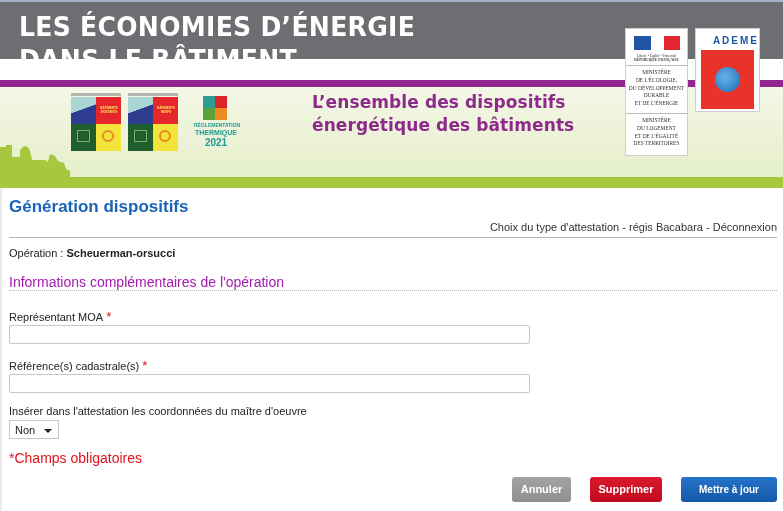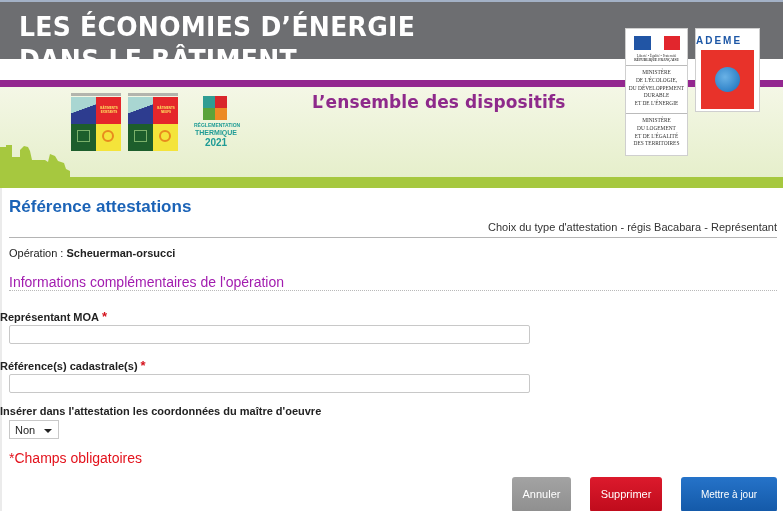--- a/index.html
+++ b/index.html
@@ -40,49 +40,49 @@
   .ministry { position: absolute; left: 625px; top: 28px; width: 63px; height: 128px; background: #fff; border: 1px solid #cfcfcf; }
   .min-flag { position: absolute; left: 8px; top: 7px; width: 46px; height: 14px; }
   .min-flag .blue { position: absolute; left: 0; top: 0; width: 17px; height: 14px; background: #2155a5; }
   .min-flag .red { position: absolute; left: 30px; top: 0; width: 16px; height: 14px; background: #e2262d; }
   .min-rf { position: absolute; left: 2px; top: 25px; width: 57px; text-align: center; font-size: 3.5px; font-family: "Liberation Serif", serif; color: #333; line-height: 4px; }
   .min-sep { position: absolute; left: 0; width: 61px; height: 1px; background: #bbb; }
   .min-text { position: absolute; left: 1px; width: 59px; text-align: center; font-family: "Liberation Serif", serif; font-size: 5.4px; line-height: 7.8px; color: #333; text-transform: uppercase; }
 
   
   .ademe { position: absolute; left: 695px; top: 28px; width: 65px; height: 84px; background: #fff; border: 1px solid #cfcfcf; }
-  .ademe-txt { position: absolute; left: 0; top: 6px; width: 63px; text-align: left; color: #1d57a6; font-weight: bold; font-size: 10px; letter-spacing: 2px; }
+  .ademe-txt { position: absolute; left: 0; top: 6px; width: 63px; text-align: right; color: #1d57a6; font-weight: bold; font-size: 10px; letter-spacing: 2px; }
   .ademe-red { position: absolute; left: 5px; top: 21px; width: 53px; height: 59px; background: #e8322a; }
   .ademe-globe { position: absolute; left: 14px; top: 17px; width: 25px; height: 25px; border-radius: 50%; background: radial-gradient(circle at 40% 40%, #6ab2e6 0%, #2f82c8 70%, #1d5fa3 100%); }
 
   
   .left-rule { position: absolute; left: 0; top: 188px; width: 2px; height: 323px; background: #ebebeb; }
 
   .page-title { position: absolute; left: 9px; top: 197px; color: #1b63b7; font-size: 17px; font-weight: bold; }
   .topnav { position: absolute; right: 6px; top: 221px; font-size: 11px; color: #333; }
   .topnav a { color: #333; text-decoration: none; cursor: pointer; }
   .topnav .sep { color: #333; }
   .title-rule { position: absolute; left: 9px; top: 237px; width: 768px; height: 1px; background: #b4b4b4; }
 
   .operation { position: absolute; left: 9px; top: 247px; font-size: 11px; color: #222; }
   .operation b { font-weight: bold; }
 
   .section-title { position: absolute; left: 9px; top: 274px; font-size: 14px; color: #a21caf; }
   .section-rule { position: absolute; left: 9px; top: 290px; width: 768px; height: 0; border-top: 1px dotted #b9b9b9; }
 
-  .field-label { position: absolute; left: 0; font-size: 11px; font-weight: bold; color: #222; }
+  .field-label { position: absolute; left: 9px; font-size: 11px; font-weight: normal; color: #222; }
   .req { color: #d4121c; font-size: 13px; margin-left: 3px; }
   .text-input { position: absolute; left: 9px; width: 521px; height: 19px; border: 1px solid #c8c8c8; background: #fff; border-radius: 2px; font-size: 11px; padding: 0 4px; font-family: "Liberation Sans", sans-serif; }
 
   .select { position: absolute; left: 9px; top: 420px; width: 50px; height: 19px; border: 1px solid #c8c8c8; background: #fff; font-size: 11px; padding: 3px 0 0 5px; cursor: pointer; }
   .select .caret { position: absolute; right: 6px; top: 8px; width: 0; height: 0; border-left: 4px solid transparent; border-right: 4px solid transparent; border-top: 4px solid #222; }
 
   .required-note { position: absolute; left: 9px; top: 450px; font-size: 14px; color: #e3121c; }
 
-  .btn { position: absolute; top: 477px; height: 35px; border-radius: 3px; color: #fff; font-weight: normal; font-size: 11px; text-align: center; line-height: 25px; cursor: pointer; border: none; font-family: "Liberation Sans", sans-serif; }
+  .btn { position: absolute; top: 477px; height: 25px; border-radius: 3px; color: #fff; font-weight: bold; font-size: 11px; text-align: center; line-height: 25px; cursor: pointer; border: none; font-family: "Liberation Sans", sans-serif; }
   .btn-cancel { left: 512px; width: 59px; background: linear-gradient(#a3a3a3, #8f8f8f); }
   .btn-delete { left: 590px; width: 72px; background: linear-gradient(#dc1a2c, #bf0b1c); }
   .btn-update { left: 681px; width: 96px; background: linear-gradient(#2573c9, #1459a8); font-size: 10px; }
 </style>
 </head>
 <body>
 
 <div class="banner">
   <div class="banner-top">
     <div class="banner-title">
@@ -129,20 +129,21 @@
     </div>
     <div class="lbl">
       <span class="a">RÉGLEMENTATION</span>
       <span class="b">THERMIQUE</span>
       <span class="c">2021</span>
     </div>
   </div>
 
   <div class="tagline">
     <div>L’ensemble des dispositifs</div>
+    <div>énergétique des bâtiments</div>
   </div>
 
   <div class="ministry">
     <div class="min-flag">
       <div class="blue"></div>
         <div class="red"></div>
     </div>
     <div class="min-rf">
       <div>Liberté • Égalité • Fraternité</div>
       <div style="font-weight:bold">RÉPUBLIQUE FRANÇAISE</div>
@@ -167,28 +168,28 @@
   <div class="ademe">
     <div class="ademe-txt">ADEME</div>
     <div class="ademe-red">
       <div class="ademe-globe"></div>
     </div>
   </div>
 </div>
 
 <div class="left-rule"></div>
 
-<h1 class="page-title">Référence attestations</h1>
+<h1 class="page-title">Génération dispositifs</h1>
 
 <div class="topnav">
   <a>Choix du type d'attestation</a>
   <span class="sep">-</span>
   <a>régis Bacabara</a>
   <span class="sep">-</span>
-  <a>Représentant</a>
+  <a>Déconnexion</a>
 </div>
 <div class="title-rule"></div>
 
 <div class="operation">
   <span>Opération :</span>
   <b>Scheuerman-orsucci</b>
 </div>
 
 <div class="section-title">Informations complémentaires de l'opération</div>
 <div class="section-rule"></div>

